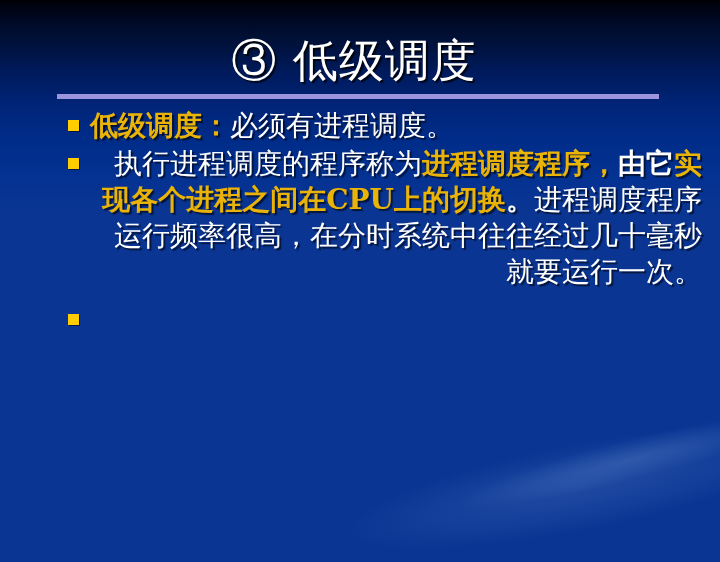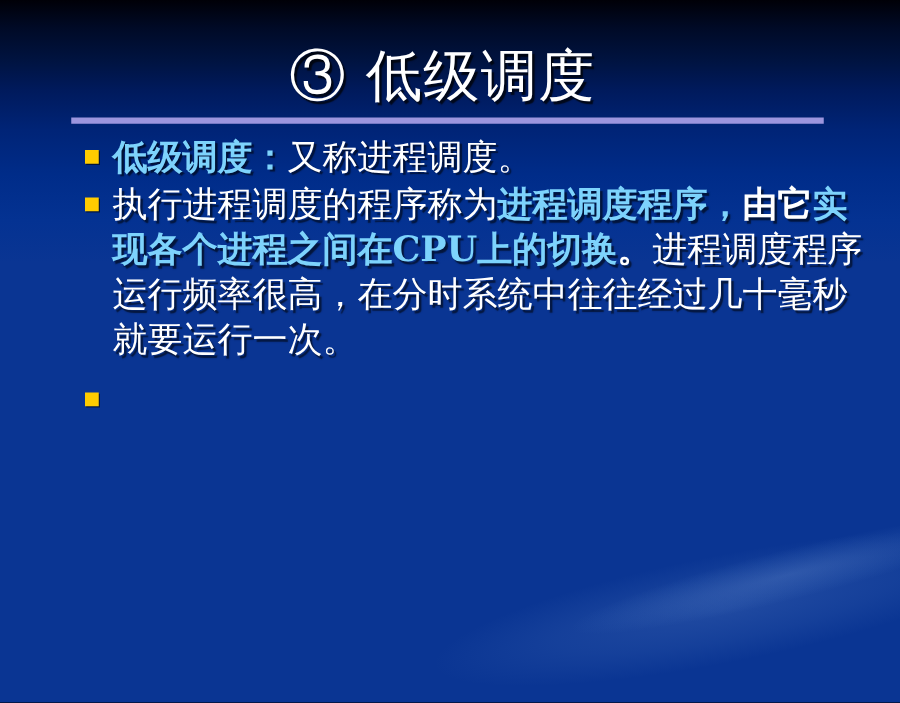--- a/index.html
+++ b/index.html
@@ -111,47 +111,47 @@
     font-family: "DejaVu Serif", "Liberation Serif", serif;
     text-shadow: 2px 2px 1px rgba(0,0,0,0.60);
     word-break: break-all;
   }
   .b1 .bullet-marker { top: 12px; }
   .b2 .bullet-marker { top: 12px; }
   .b3 .bullet-marker { top: 12px; }
   .b4 .bullet-marker { top: 12px; }
 
   .seg { }
-  .yellow { color: #7dd3fc; font-weight: bold; }
+  .yellow { color: #eab308; font-weight: bold; }
   .white  { color: #ffffff; }
   .bold   { font-weight: bold; }
 
   
   #row-1 { margin-top: 0px; }
   #row-2 { margin-top: 6px; }
-  #row-3 { margin-top: 0; }
+  #row-3 { margin-top: 0; text-align: right; }
   #row-4 { margin-top: 12px; }
 </style>
 </head>
 <body>
 
 <div id="slide">
 
   <div id="bg-gradient"></div>
   <div id="bg-swoosh-1"></div>
   <div id="bg-swoosh-2"></div>
 
   <div id="title">③ 低级调度</div>
   <div id="title-rule"></div>
 
   <div id="body">
 
     <div class="bullet-row b1" id="row-1">
       <span class="bullet-marker"></span>
-      <div class="bullet-text"><span class="seg yellow">低级调度：</span><span class="seg white">又称进程调度。</span></div>
+      <div class="bullet-text"><span class="seg yellow">低级调度：</span><span class="seg white">必须有进程调度。</span></div>
     </div>
 
 
     <div class="bullet-row b3" id="row-3">
       <span class="bullet-marker"></span>
       <div class="bullet-text"><span class="seg white">执行进程调度的程序称为</span><span class="seg yellow">进程调度程序，</span><span class="seg white bold">由它</span><span class="seg yellow">实现各个进程之间在CPU上的切换</span><span class="seg white bold">。</span><span class="seg white">进程调度程序运行频率很高，在分时系统中往往经过几十毫秒就要运行一次。</span></div>
     </div>
 
     <div class="bullet-row b4" id="row-4">
       <span class="bullet-marker"></span>

